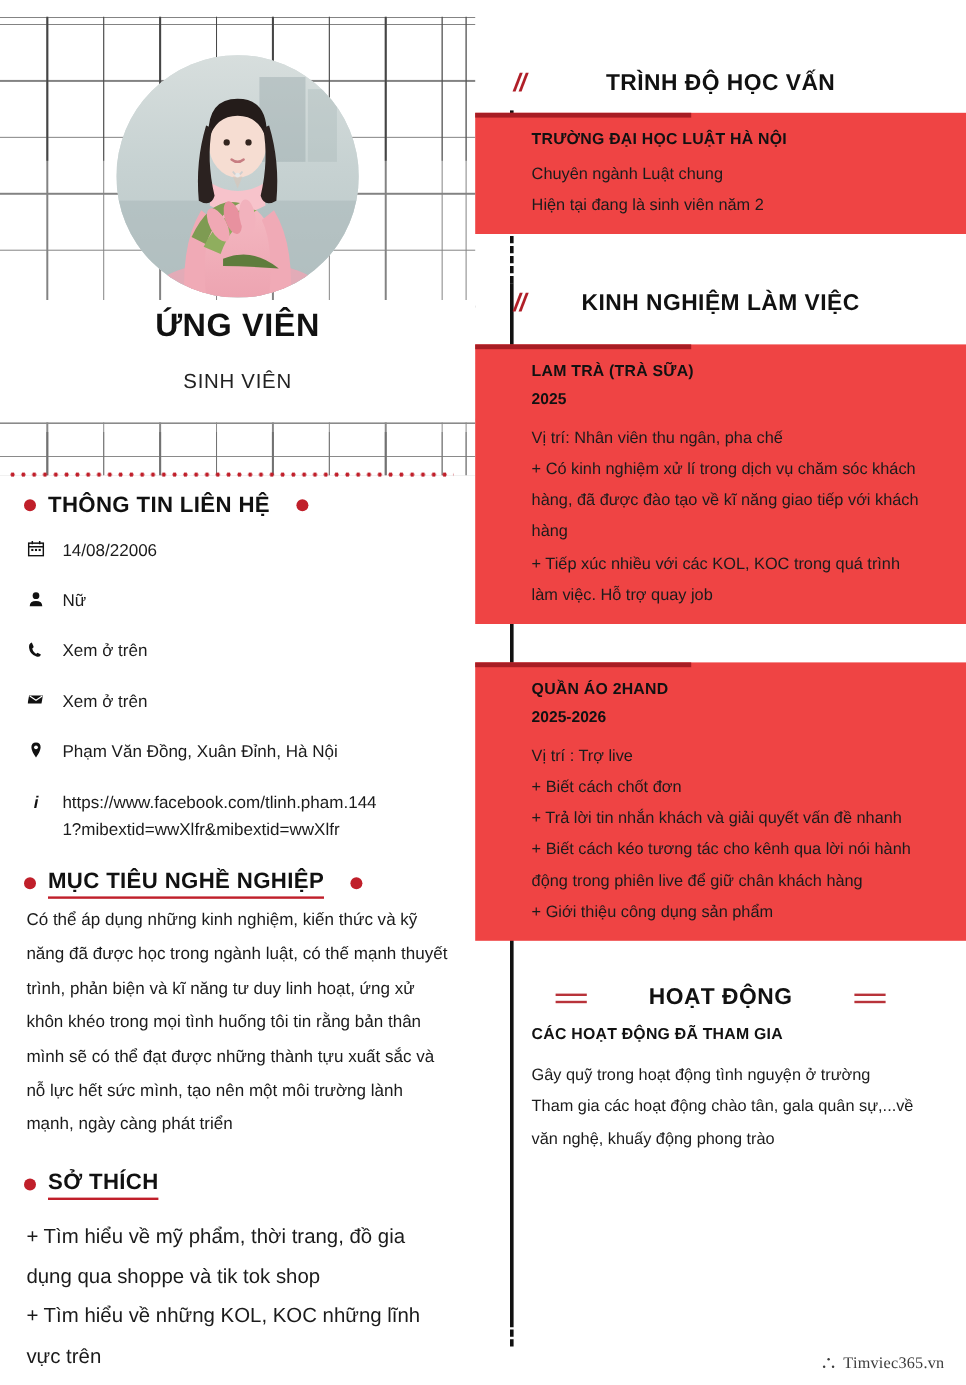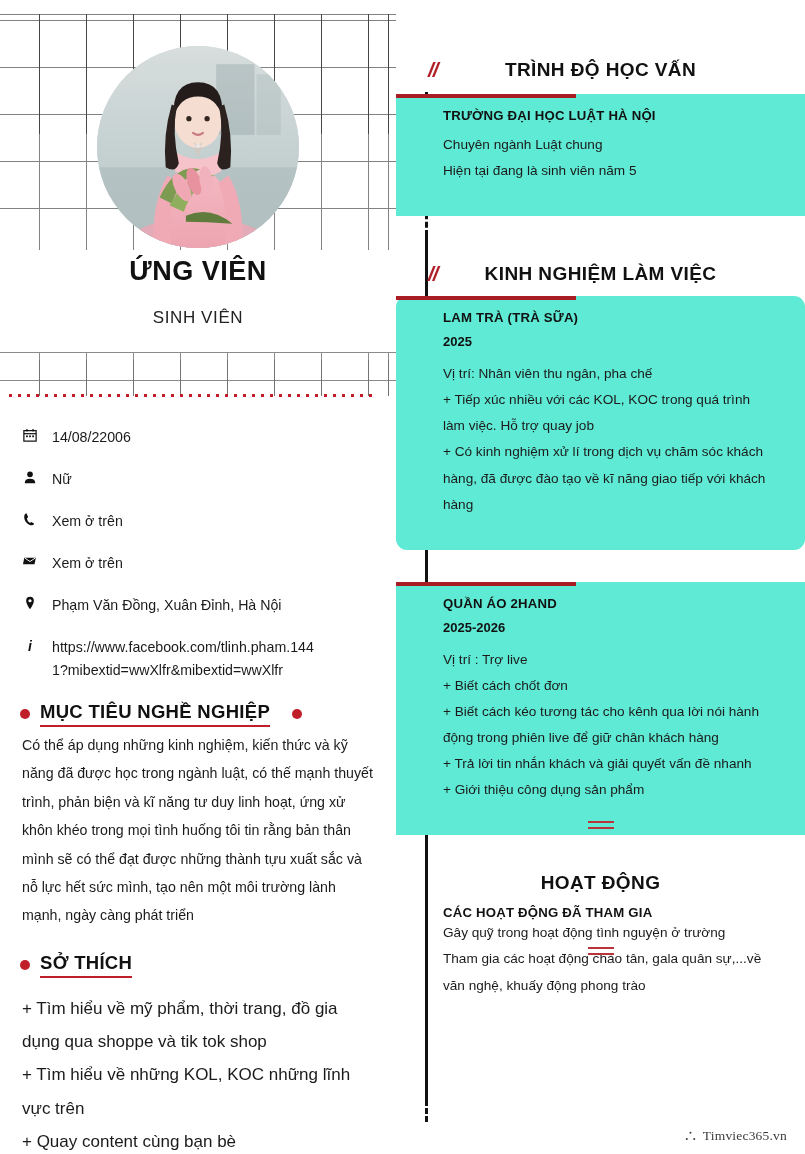--- a/index.html
+++ b/index.html
@@ -94,21 +94,21 @@
     position:absolute; left:32px; top:50%; transform:translateY(-50%);
     font-size:21px; font-weight:bold; color:#b01f28; font-style:italic; letter-spacing:-1px;
   }
   .eqmark { width:26px; height:11px; position:relative; }
   .eqmark::before, .eqmark::after {
     content:""; position:absolute; left:0; width:26px; height:2px; background:#b8333a;
   }
   .eqmark::before { top:1px; }
   .eqmark::after { top:7px; }
 
-  .pink-block { position:relative; background:#5eead4; padding:14px 30px 32px 47px; }
+  .pink-block { position:relative; background:#ef4444; padding:14px 30px 11px 47px; }
   .pink-block::before {
     content:""; position:absolute; left:0; top:0; width:180px; height:4px; background:#a81d24;
   }
   .org { font-size:13.2px; font-weight:bold; letter-spacing:.2px; color:#111; margin-bottom:9px; }
   .yr  { font-size:13px; font-weight:bold; color:#111; margin-bottom:12px; }
   .blk-text { font-size:13.6px; line-height:1.92; color:#1b1b1b; }
 
   
   .spine { position:absolute; left:425px; top:88px; width:3px; bottom:30px; }
   .spine-seg { position:absolute; left:0; width:3px; background:#111; }
@@ -175,20 +175,25 @@
     </svg>
   </div>
 
   <div class="name">ỨNG VIÊN</div>
   <div class="subname">SINH VIÊN</div>
 
   <div class="dot-divider"></div>
 
   <div class="leftcol">
 
+    <div class="sec-head">
+      <span class="bullet"></span>
+      <span class="sec-title">THÔNG TIN LIÊN HỆ</span>
+      <span class="bullet" style="margin-left:12px"></span>
+    </div>
 
     <div class="contact-list">
 
       <div class="contact-row">
         <span class="ico">
           <svg width="14" height="14" viewBox="0 0 16 16">
               <rect x="1" y="3" width="14" height="12" fill="none" stroke="#111" stroke-width="1.4"></rect>
               <line x1="1" y1="6.5" x2="15" y2="6.5" stroke="#111" stroke-width="1.4"></line>
               <line x1="4.5" y1="1" x2="4.5" y2="4" stroke="#111" stroke-width="1.4"></line>
               <line x1="11.5" y1="1" x2="11.5" y2="4" stroke="#111" stroke-width="1.4"></line>
@@ -277,54 +282,54 @@
     </div>
 
     <div class="r-head" style="margin-top:48px;">
       <span class="slashes">//</span>
       <span class="rtitle">TRÌNH ĐỘ HỌC VẤN</span>
     </div>
 
     <div class="pink-block" style="margin-top:2px;">
       <div class="org">TRƯỜNG ĐẠI HỌC LUẬT HÀ NỘI</div>
       <div class="blk-text">Chuyên ngành Luật chung</div>
-      <div class="blk-text">Hiện tại đang là sinh viên năm 5</div>
+      <div class="blk-text">Hiện tại đang là sinh viên năm 2</div>
     </div>
 
     <div class="r-head" style="margin-top:36px;">
       <span class="slashes">//</span>
       <span class="rtitle">KINH NGHIỆM LÀM VIỆC</span>
     </div>
 
-    <div class="pink-block" style="margin-top:0;border-radius:11px;">
+    <div class="pink-block" style="margin-top:12px;">
       <div class="org">LAM TRÀ (TRÀ SỮA)</div>
       <div class="yr">2025</div>
       <div class="blk-text">Vị trí: Nhân viên thu ngân, pha chế</div>
+      <div class="blk-text">+ Có kinh nghiệm xử lí trong dịch vụ chăm sóc khách hàng, đã được đào tạo về kĩ năng giao tiếp với khách hàng</div>
       <div class="blk-text">+ Tiếp xúc nhiều với các KOL, KOC trong quá trình làm việc. Hỗ trợ quay job</div>
-      <div class="blk-text">+ Có kinh nghiệm xử lí trong dịch vụ chăm sóc khách hàng, đã được đào tạo về kĩ năng giao tiếp với khách hàng</div>
     </div>
 
     <div class="pink-block" style="margin-top:32px;">
       <div class="org">QUẦN ÁO 2HAND</div>
       <div class="yr">2025-2026</div>
       <div class="blk-text">Vị trí : Trợ live</div>
       <div class="blk-text">+ Biết cách chốt đơn</div>
+      <div class="blk-text">+ Trả lời tin nhắn khách và giải quyết vấn đề nhanh</div>
       <div class="blk-text">+ Biết cách kéo tương tác cho kênh qua lời nói hành động trong phiên live để giữ chân khách hàng</div>
-      <div class="blk-text">+ Trả lời tin nhắn khách và giải quyết vấn đề nhanh</div>
       <div class="blk-text">+ Giới thiệu công dụng sản phẩm</div>
     </div>
 
-    <div class="r-head" style="margin-top:26px; gap:52px;flex-direction:column;">
+    <div class="r-head" style="margin-top:26px; gap:52px;">
       <span class="eqmark"></span>
       <span class="rtitle">HOẠT ĐỘNG</span>
       <span class="eqmark"></span>
     </div>
 
     <div style="padding:0 30px 0 47px;">
-      <div class="org" style="margin-bottom:0;">CÁC HOẠT ĐỘNG ĐÃ THAM GIA</div>
+      <div class="org" style="margin-bottom:14px;">CÁC HOẠT ĐỘNG ĐÃ THAM GIA</div>
       <div class="blk-text">Gây quỹ trong hoạt động tình nguyện ở trường</div>
       <div class="blk-text">Tham gia các hoạt động chào tân, gala quân sự,...về văn nghệ, khuấy động phong trào</div>
     </div>
   </div>
 
   <div class="footer">
     <svg class="tri-dots" viewBox="0 0 14 12">
       <circle cx="7" cy="2.4" r="1.1" fill="#3c3c3c"></circle>
       <circle cx="3" cy="9.2" r="1.1" fill="#3c3c3c"></circle>
       <circle cx="11" cy="9.2" r="1.1" fill="#3c3c3c"></circle>

